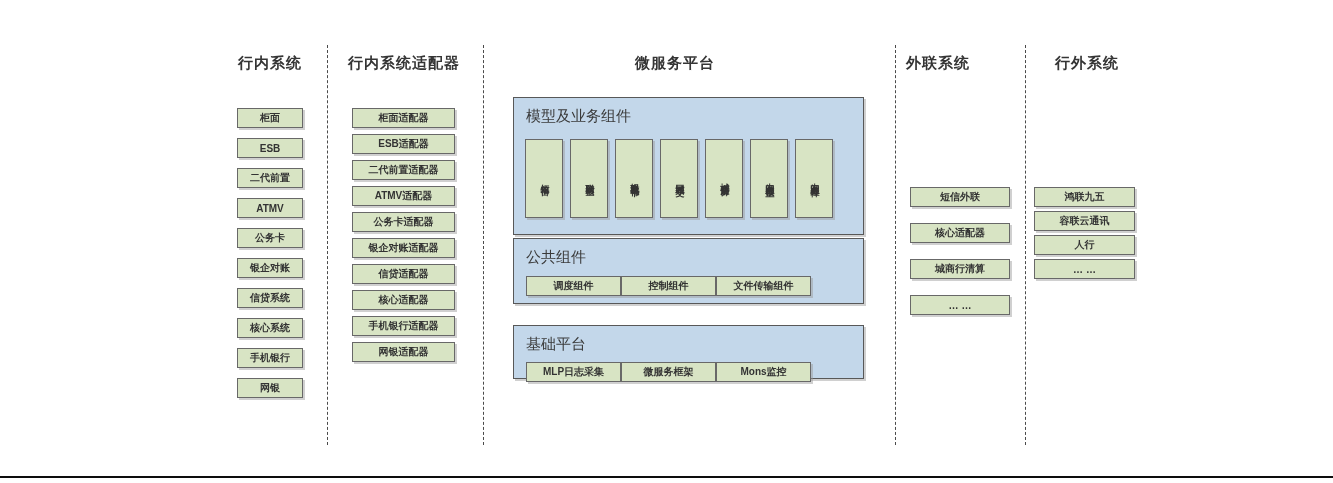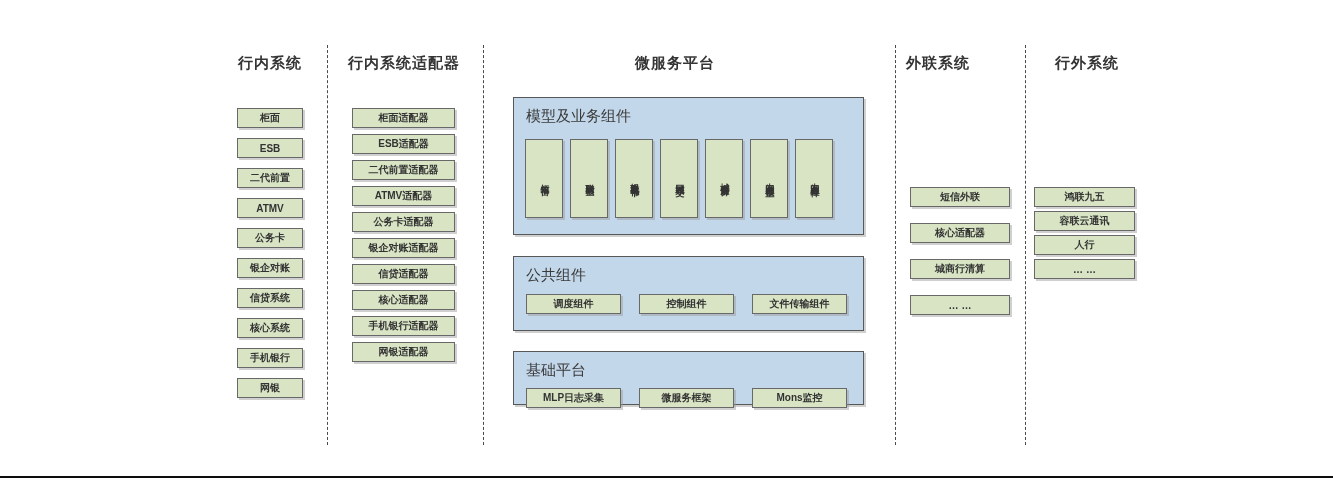--- a/index.html
+++ b/index.html
@@ -28,34 +28,34 @@
     display:flex;align-items:center;justify-content:center;
     font-size:10px;font-weight:bold;color:#333;white-space:nowrap;
   }
 
   .panel{
     position:absolute;left:513px;width:351px;box-sizing:border-box;
     background:#c3d7ea;border:1px solid #585858;
     box-shadow:2px 2px 0 rgba(150,150,150,.45);
   }
   .p1{top:97px;height:138px}
-  .p2{top:256px;height:75px}
-  .p3{top:351px;height:54px}
+  .p2{top:238px;height:66px}
+  .p3{top:325px;height:54px}
   .ptitle{position:absolute;left:12px;top:9px;font-size:15px;color:#3a3a3a;white-space:nowrap;}
 
   .vrow{position:absolute;left:11px;top:41px;display:flex;gap:7px;}
   .vbox{
     box-sizing:border-box;width:38px;height:79px;background:#d8e4c4;border:1px solid #686868;
     box-shadow:2px 2px 0 rgba(150,150,150,.45);
     writing-mode:vertical-rl;text-orientation:upright;
     display:flex;align-items:center;justify-content:center;
     font-size:9px;font-weight:bold;color:#333;line-height:1.1;letter-spacing:1px;
   }
 
-  .hrow{position:absolute;left:12px;display:flex;gap:18px;}
+  .hrow{position:absolute;left:12px;display:flex;}
   .r2{top:37px}.r3{top:36px}
   .hrow .gbox{width:95px;}
 
   .bottom-line{position:absolute;left:0;top:476px;width:1333px;height:2px;background:#0d0d0d;}
 </style>
 </head>
 <body>
 
 <div class="canvas">
 

